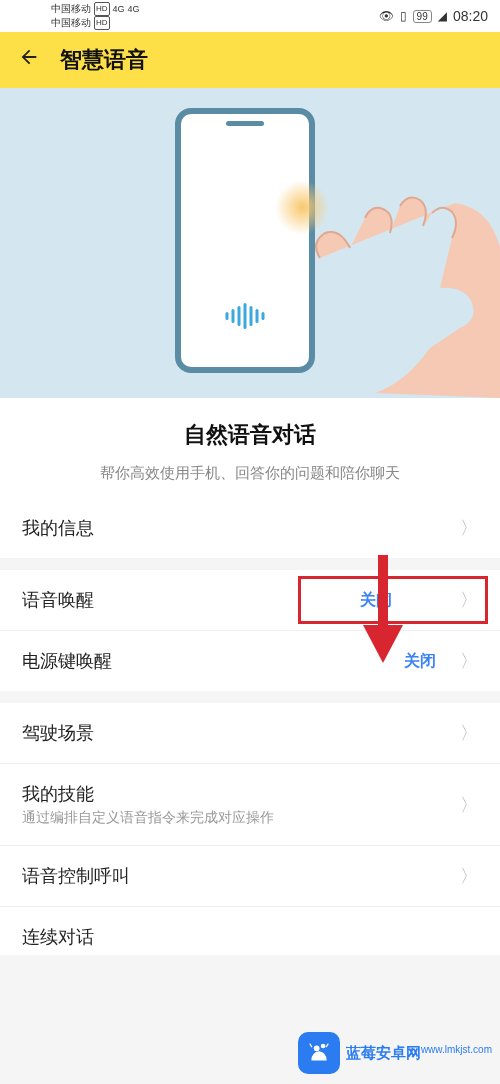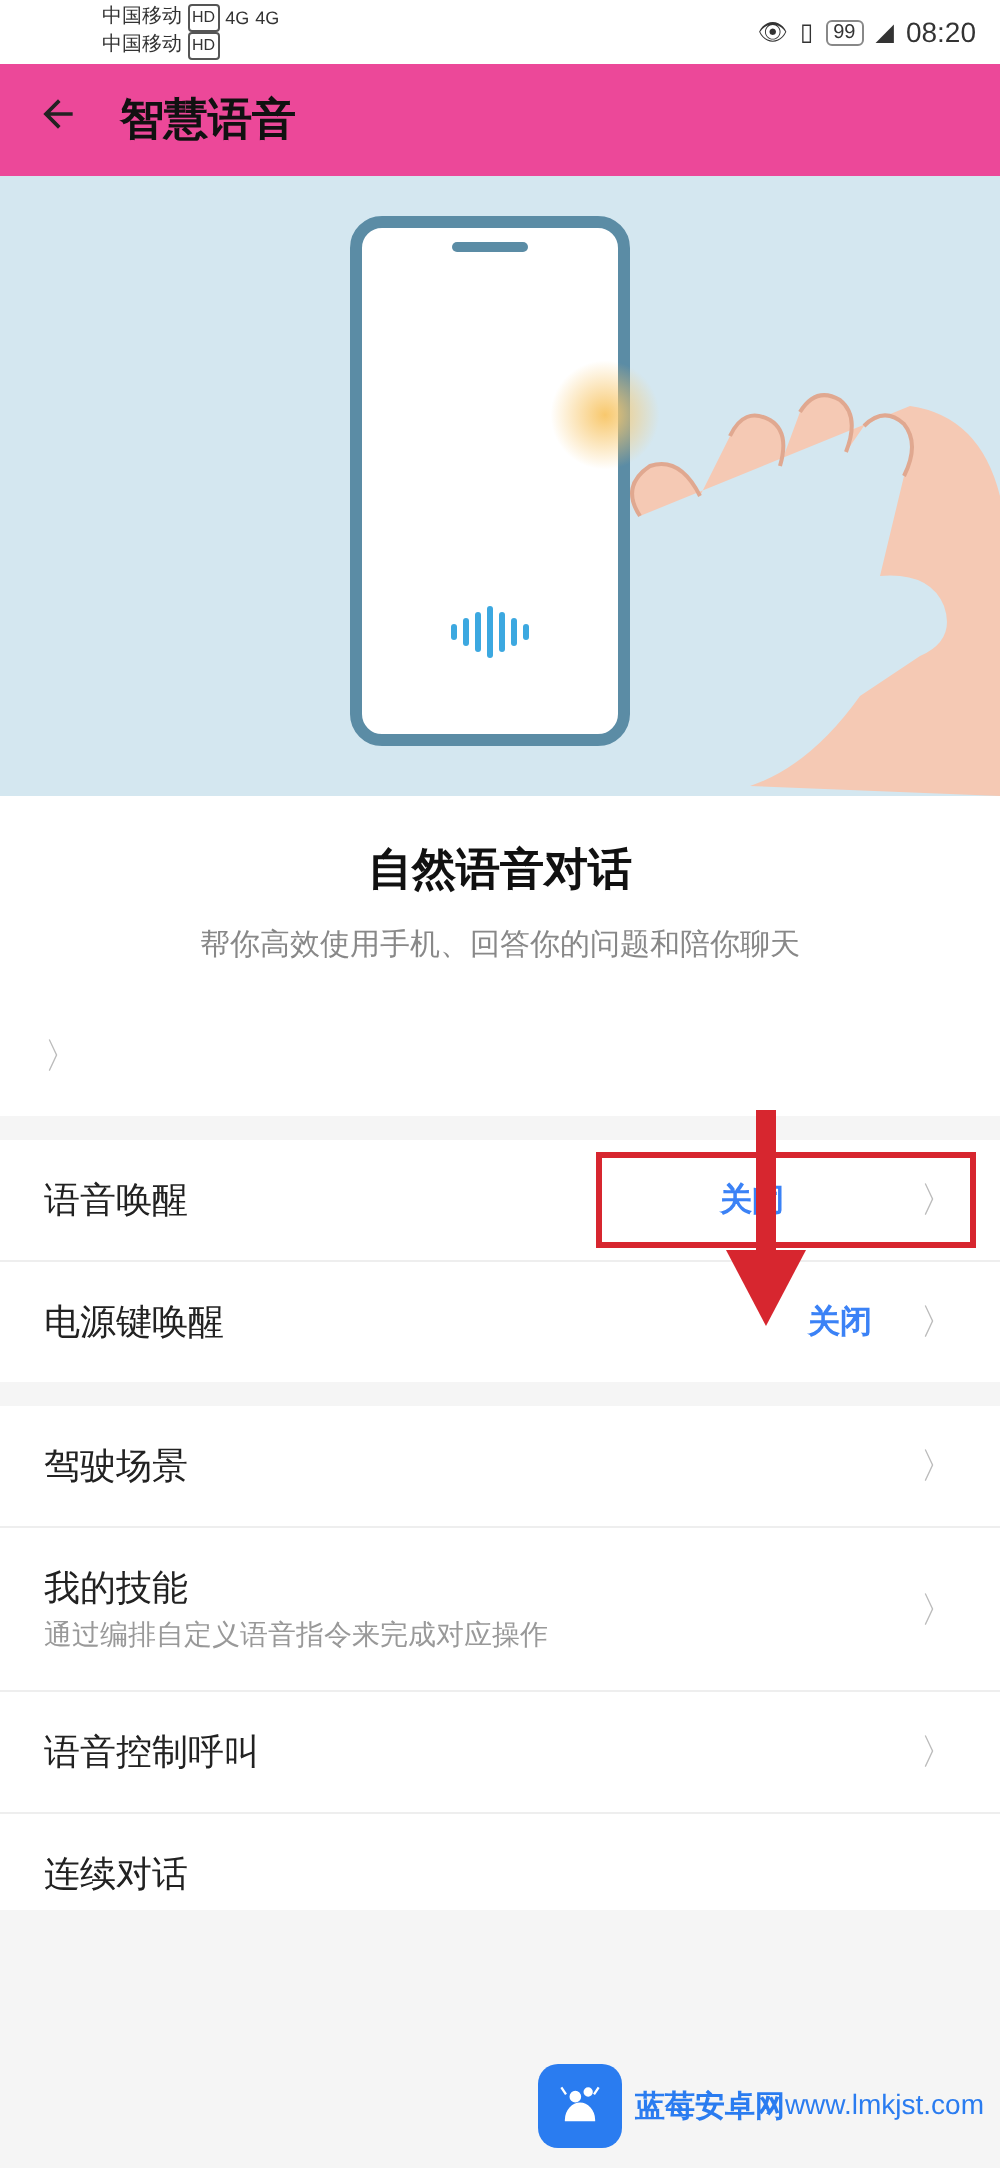--- a/index.html
+++ b/index.html
@@ -19,21 +19,21 @@
       justify-content: space-between;
       padding: 0 12px;
       font-size: 12px;
       color: #333;
     }
     .status-left { display: flex; flex-direction: column; font-size: 10px; line-height: 12px; margin-left: 39px; }
     .status-left-row { display: flex; align-items: center; gap: 3px; }
     .status-right { display: flex; align-items: center; gap: 6px; }
     .battery { border: 1px solid #888; border-radius: 3px; padding: 0 3px; font-size: 10px; }
     .header {
-      background: #ec4899;
+      background: #fde047;
       height: 56px;
       display: flex;
       align-items: center;
       padding: 0 18px;
       gap: 20px;
     }
     .back-arrow { font-size: 24px; color: #222; }
     .header-title { font-size: 22px; font-weight: 600; color: #111; }
     .hero {
       background: #d4e7f0;
@@ -144,21 +144,21 @@
       width: 42px;
       height: 42px;
       background: #2a7cf0;
       border-radius: 10px;
       display: flex;
       align-items: center;
       justify-content: center;
     }
     .wm-text { display: flex; flex-direction: row; }
     .wm-title { font-size: 15px; font-weight: 700; color: #2a7cf0; }
-    .wm-url { font-size: 14px; color: #2a7cf0; }
+    .wm-url { font-size: 10px; color: #2a7cf0; }
   </style>
 </head>
 <body>
 
 <div class="status-bar">
   <div class="status-left">
     <div class="status-left-row">
       <span>中国移动</span>
       <span style="border:1px solid #555;font-size:8px;padding:0 1px;border-radius:2px;">HD</span>
       <span style="font-size:9px;">4G</span>
@@ -206,20 +206,23 @@
     <path d="M 80 110 Q 70 95 85 85 Q 100 80 110 100 M 125 70 Q 132 55 145 62 Q 155 68 150 85 M 160 58 Q 168 45 180 52 Q 190 60 183 78 M 192 65 Q 202 55 212 64 Q 220 74 212 90" fill="none" stroke="#e0a890" stroke-width="2"></path>
   </svg>
 </div>
 
 <div class="section">
   <div class="section-title">自然语音对话</div>
   <div class="section-sub">帮你高效使用手机、回答你的问题和陪你聊天</div>
 </div>
 
 <div class="list-item">
+  <div class="item-main">
+      <div class="item-label">我的信息</div>
+    </div>
   <span class="chevron">〉</span>
 </div>
 
 <div class="gap"></div>
 
 <div class="list-item border-b" style="position:relative;gap:44px;">
   <div class="item-main">
       <div class="item-label">语音唤醒</div>
     </div>
   <span class="item-value">关闭</span>

